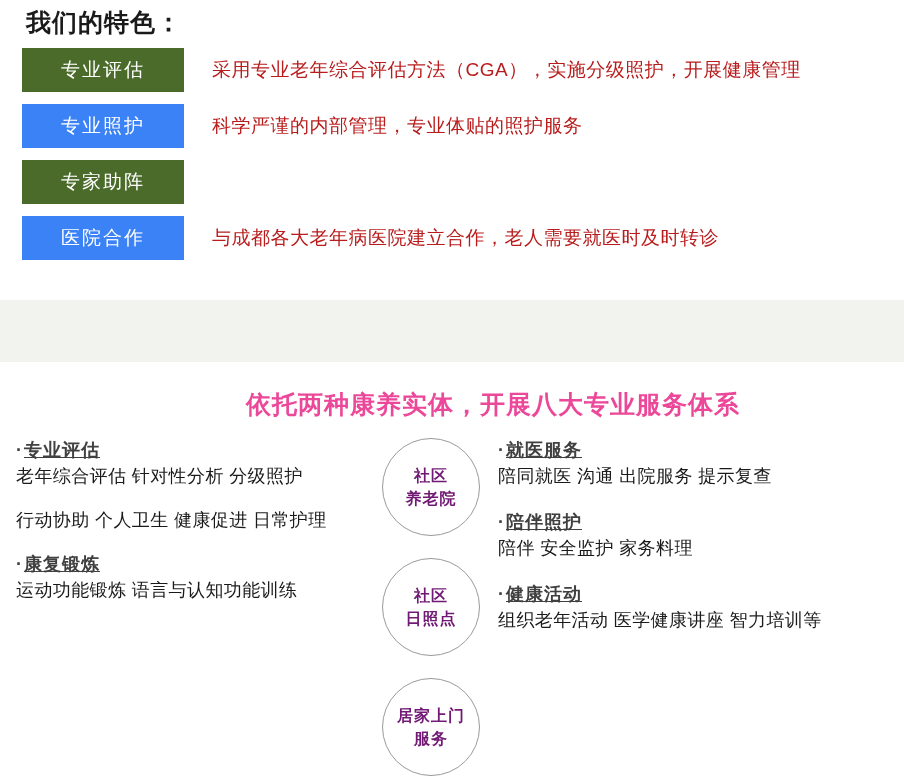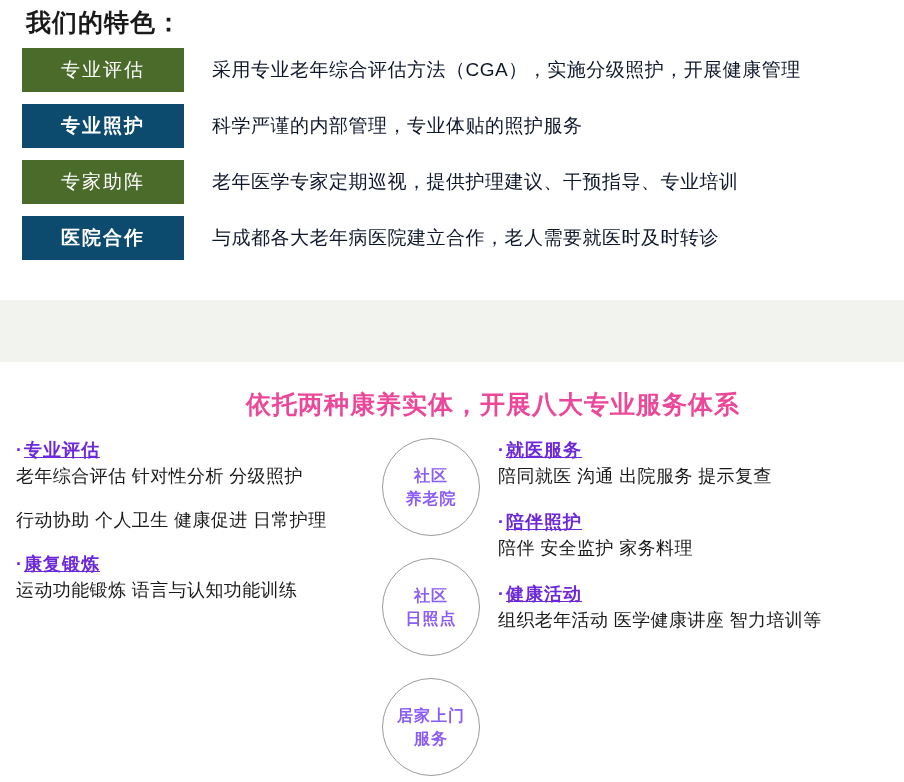--- a/index.html
+++ b/index.html
@@ -53,26 +53,26 @@
     width: 162px;
     height: 44px;
     line-height: 44px;
     text-align: center;
     color: #ffffff;
     font-size: 19px;
     letter-spacing: 2px;
     flex: 0 0 auto;
   }
   .tag-green { background: #4b6b2a; }
-  .tag-blue  { background: #0c4a6e; font-weight: bold; }
+  .tag-blue  { background: #3b82f6; }
 
   .feature-desc {
     margin-left: 28px;
     font-size: 19px;
-    color: #0f172a;
+    color: #b91c1c;
     letter-spacing: 0.5px;
     white-space: nowrap;
   }
 
   
   #top-divider {
     position: absolute;
     left: 0;
     top: 300px;
     width: 904px;
@@ -109,21 +109,21 @@
     width: 360px;
   }
   #col-left  { left: 16px; }
   #col-right { left: 498px; }
 
   .service-item { margin-bottom: 18px; }
 
   .service-title {
     font-size: 18px;
     font-weight: bold;
-    color: #6d28d9;
+    color: #404040;
     text-decoration: underline;
     letter-spacing: 1px;
     white-space: nowrap;
   }
   .service-title .bullet {
     text-decoration: none;
     display: inline-block;
     margin-right: 1px;
   }
   .service-detail {
@@ -154,21 +154,21 @@
     width: 96px;
     height: 96px;
     border-radius: 50%;
     border: 1.5px solid #9a9a9a;
     display: flex;
     flex-direction: column;
     align-items: center;
     justify-content: center;
     font-size: 16px;
     font-weight: bold;
-    color: #8b5cf6;
+    color: #701a75;
     line-height: 1.45;
     letter-spacing: 1px;
     background: #ffffff;
     margin-bottom: 22px;
   }
   .entity-circle span { display: block; }
 </style>
 </head>
 <body>
 
@@ -181,21 +181,20 @@
     <div class="feature-desc">采用专业老年综合评估方法（CGA），实施分级照护，开展健康管理</div>
   </div>
 
   <div class="feature-row" id="feature-row-1">
     <div class="feature-tag tag-blue">专业照护</div>
     <div class="feature-desc">科学严谨的内部管理，专业体贴的照护服务</div>
   </div>
 
   <div class="feature-row" id="feature-row-2">
     <div class="feature-tag tag-green">专家助阵</div>
-    <div class="feature-desc">老年医学专家定期巡视，提供护理建议、干预指导、专业培训</div>
   </div>
 
   <div class="feature-row" id="feature-row-3">
     <div class="feature-tag tag-blue">医院合作</div>
     <div class="feature-desc">与成都各大老年病医院建立合作，老人需要就医时及时转诊</div>
   </div>
 
 </div>
 
 <div id="top-divider"></div>

